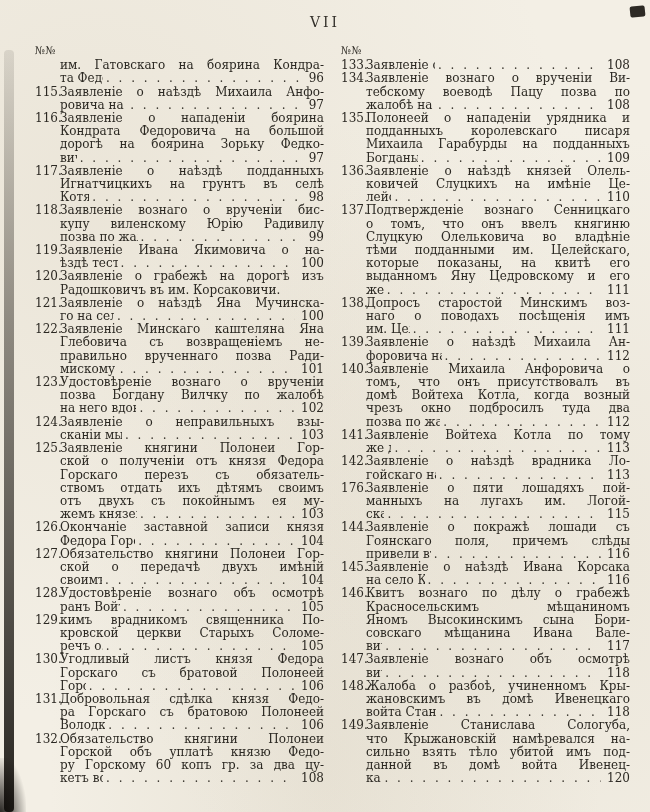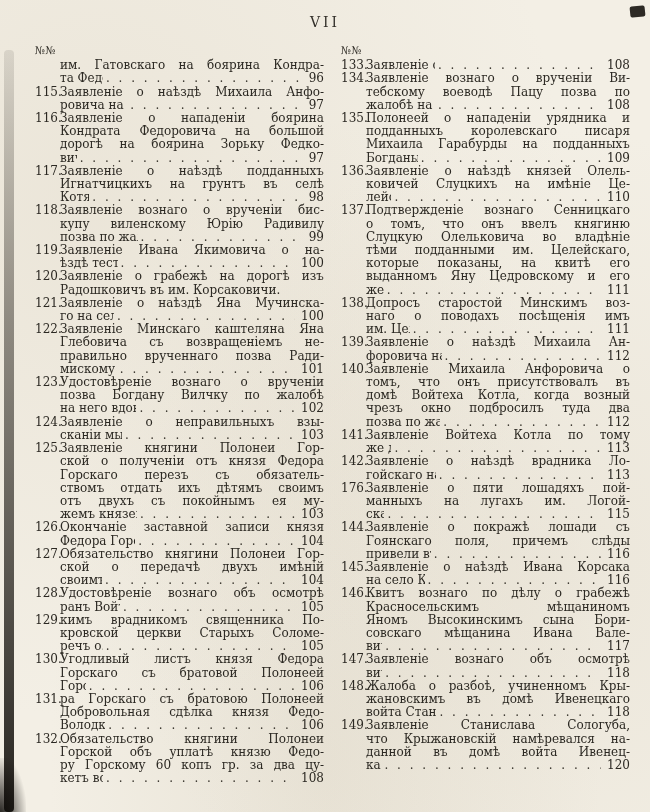--- a/index.html
+++ b/index.html
@@ -213,22 +213,22 @@
         <div class="line">Угодливый листъ князя Федора</div>
         <div class="line">Горскаго съ братовой Полонеей</div>
         <div class="lastline">
           <span class="t">Горской.</span>
           <span class="leader">. . . . . . . . . . . . . . . . . . . . . . . . . . . . . . . . . . . .</span>
           <span class="pg">106</span>
         </div>
       </div>
       <div class="entry">
         <span class="num">131.</span>
+        <div class="line">Добровольная сдѣлка князя Федо-</div>
         <div class="line">ра Горскаго съ братовою Полонеей</div>
-        <div class="line">Добровольная сдѣлка князя Федо-</div>
         <div class="lastline">
           <span class="t">Володковичовой.</span>
           <span class="leader">. . . . . . . . . . . . . . . . . . . . . . . . . . . . . . . . . . . .</span>
           <span class="pg">106</span>
         </div>
       </div>
       <div class="entry">
         <span class="num">132.</span>
         <div class="line">Обязательство княгини Полонеи</div>
         <div class="line">Горской объ уплатѣ князю Федо-</div>
@@ -401,20 +401,21 @@
         <div class="lastline">
           <span class="t">войта Станислава Робѣицкаго.</span>
           <span class="leader">. . . . . . . . . . . . . . . . . . . . . . . . . . . . . . . . . . . .</span>
           <span class="pg">118</span>
         </div>
       </div>
       <div class="entry">
         <span class="num">149.</span>
         <div class="line">Заявленіе Станислава Сологуба,</div>
         <div class="line">что Крыжановскій намѣревался на-</div>
+        <div class="line">сильно взять тѣло убитой имъ под-</div>
         <div class="line">данной въ домѣ войта Ивенец-</div>
         <div class="lastline">
           <span class="t">каго.</span>
           <span class="leader">. . . . . . . . . . . . . . . . . . . . . . . . . . . . . . . . . . . .</span>
           <span class="pg">120</span>
         </div>
       </div>
     </div>
   <div class="edge-left"></div>
   <div class="edge-blob"></div>

